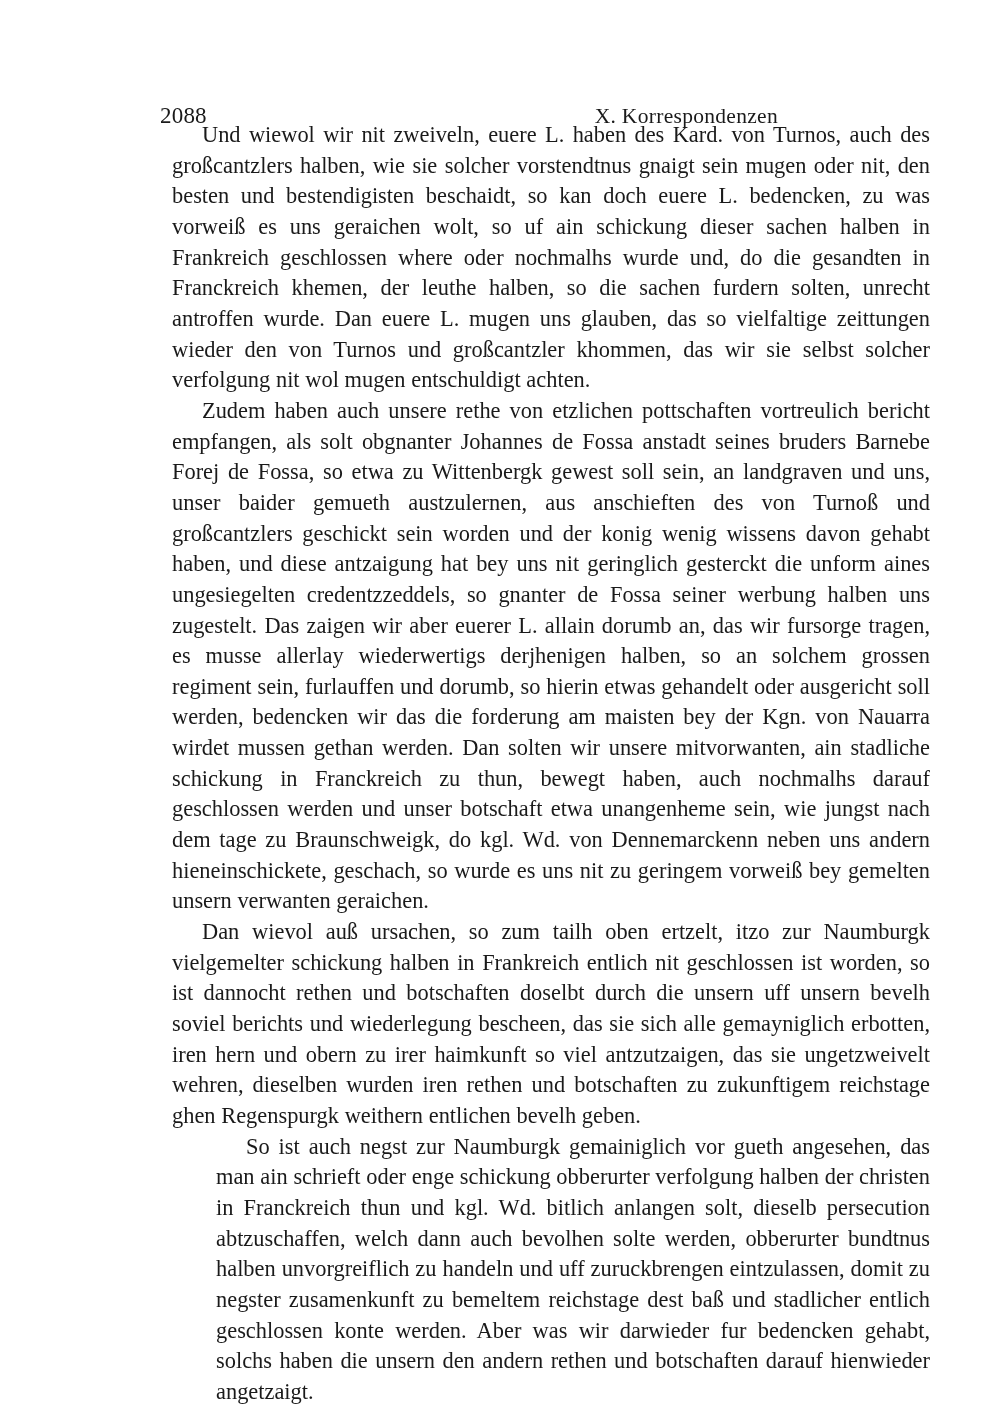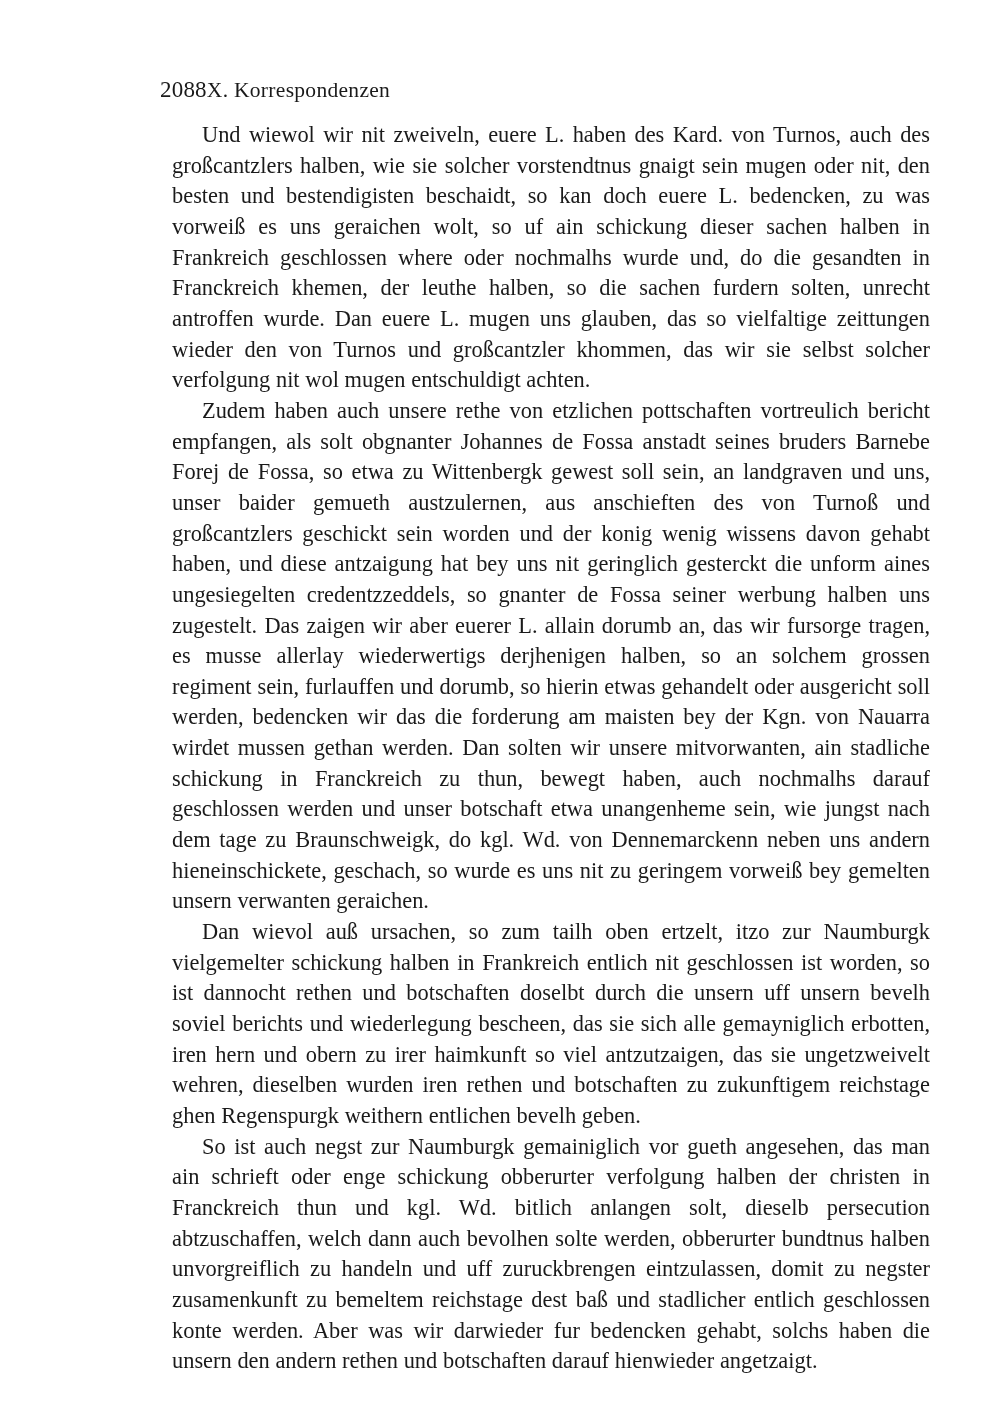--- a/index.html
+++ b/index.html
@@ -27,24 +27,25 @@
     height: 28px;
     display: flex;
     align-items: baseline;
   }
   .folio {
     font-size: 23px;
     line-height: 28px;
     letter-spacing: 0.2px;
     white-space: nowrap;
     flex: 0 0 auto;
+    margin-top: 26px;
   }
   .head-title {
     flex: 1 1 auto;
-    text-align: left;
+    text-align: right;
     font-size: 21.5px;
     line-height: 28px;
     letter-spacing: 0.3px;
     white-space: nowrap;
     
     padding-right: 140px;
   }
   .textblock {
     position: absolute;
     left: 172px;
@@ -57,20 +58,21 @@
     line-height: 30.65px;
     text-align: justify;
     text-justify: inter-word;
     text-indent: 30px;
     hyphens: none;
     -webkit-hyphens: none;
     word-spacing: 0.1px;
   }
   p.para:last-child {
     text-align: justify;
+    margin-left: 44px;
   }
   
 </style>
 </head>
 <body>
 
 <div class="page">
 
   <div class="running-head">
     <span class="folio">2088</span>

